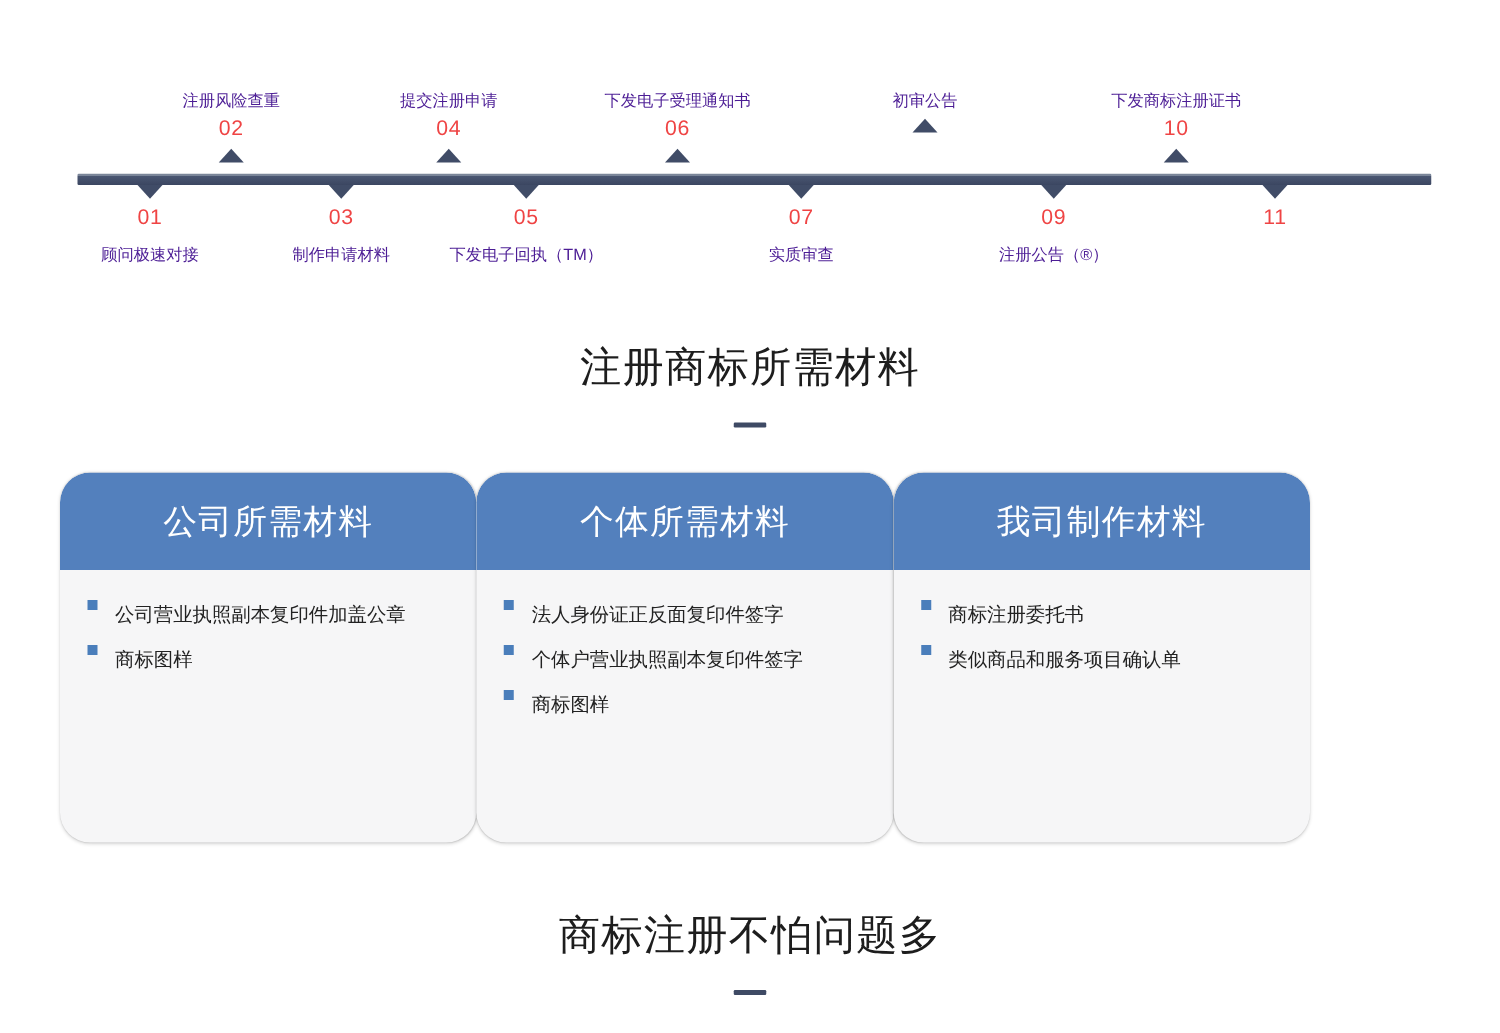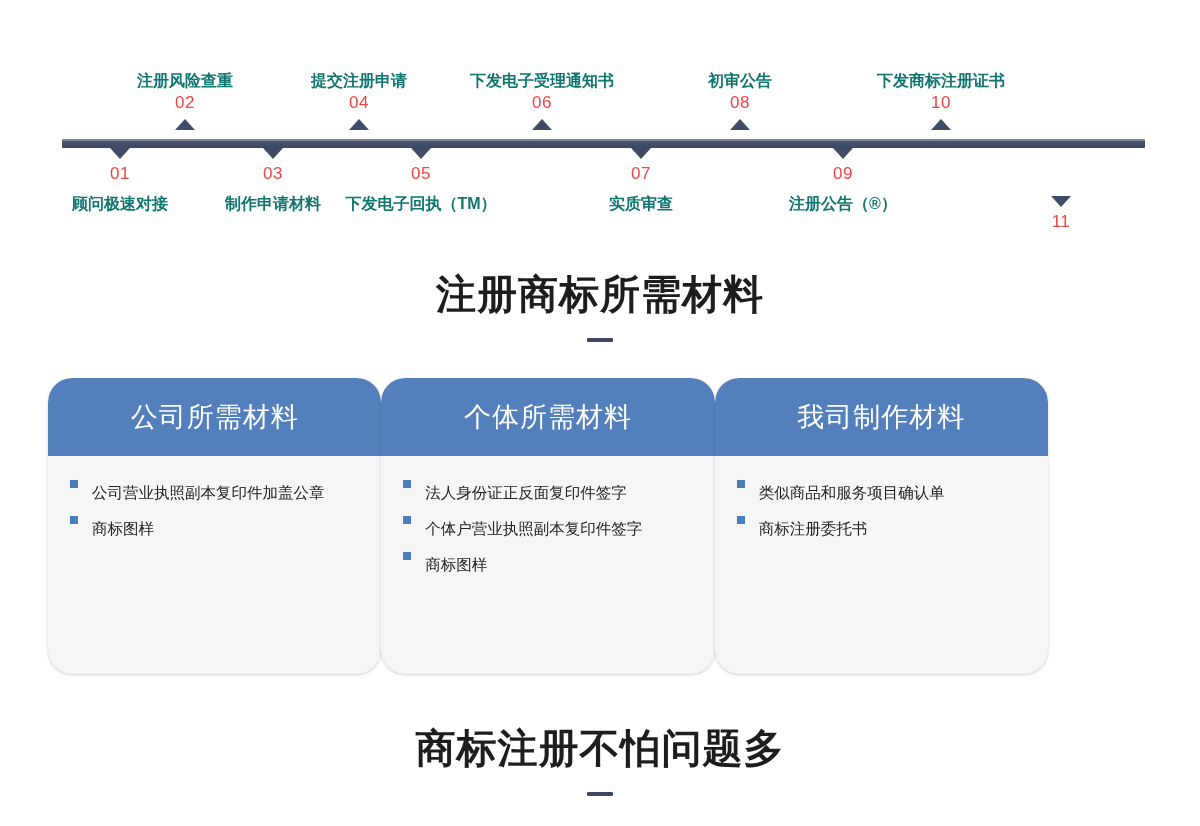--- a/index.html
+++ b/index.html
@@ -32,25 +32,24 @@
     border-radius: 1px;
   }
   .tl-node {
     position: absolute;
     top: 0;
     width: 200px;
     margin-left: -100px;
     text-align: center;
   }
   .tl-label {
-    font-size: 16px;
-    color: #0f766e;
+    font-size: 13px;
+    color: #4c1d95;
     line-height: 20px;
     white-space: nowrap;
-    font-weight: bold;
   }
   .tl-num {
     font-size: 17px;
     color: #ef4444;
     line-height: 24px;
     letter-spacing: 0.5px;
   }
   
   .tl-node.up {
     top: 71px;
@@ -78,23 +77,23 @@
   .tl-node.down .tl-num {
     margin-top: 1px;
   }
   .tl-node.down .tl-label {
     margin-top: 8px;
   }
 
   
   .section-title {
     text-align: center;
-    font-size: 40px;
+    font-size: 33px;
     color: #1d1d1d;
-    font-weight: 700;
+    font-weight: 400;
     letter-spacing: 1px;
     line-height: 44px;
   }
   .section-dash {
     width: 26px;
     height: 4px;
     background: #3e4a64;
     margin: 22px auto 0 auto;
     border-radius: 1px;
   }
@@ -199,34 +198,33 @@
         <div class="tl-num">06</div>
         <div class="arrow"></div>
       </div>
       <div class="tl-node down" style="left: 641px;">
         <div class="arrow"></div>
         <div class="tl-num">07</div>
         <div class="tl-label">实质审查</div>
       </div>
       <div class="tl-node up" style="left: 740px;">
         <div class="tl-label">初审公告</div>
-        <div class="tl-num">08</div>
         <div class="arrow"></div>
       </div>
       <div class="tl-node down" style="left: 843px;">
         <div class="arrow"></div>
         <div class="tl-num">09</div>
         <div class="tl-label">注册公告（®）</div>
       </div>
       <div class="tl-node up" style="left: 941px;">
         <div class="tl-label">下发商标注册证书</div>
         <div class="tl-num">10</div>
         <div class="arrow"></div>
       </div>
-      <div class="tl-node down" style="left: 1061px; margin-top: 48px;">
+      <div class="tl-node down" style="left: 1020px;">
         <div class="arrow"></div>
         <div class="tl-num">11</div>
       </div>
     </div>
 </div>
 
 <div class="heading-block-top">
   <div class="section-title">注册商标所需材料</div>
   <div class="section-dash"></div>
 </div>
@@ -271,25 +269,25 @@
       </div>
     </div>
     <div class="card">
       <div class="card-header">
         <div class="card-title">我司制作材料</div>
       </div>
       <div class="card-body">
         <ul class="card-list">
           <li>
             <span class="bullet"></span>
+            <span>商标注册委托书</span>
+          </li>
+          <li>
+            <span class="bullet"></span>
             <span>类似商品和服务项目确认单</span>
-          </li>
-          <li>
-            <span class="bullet"></span>
-            <span>商标注册委托书</span>
           </li>
         </ul>
       </div>
     </div>
   </div>
 
 <div class="heading-block-bottom">
   <div class="section-title">商标注册不怕问题多</div>
   <div class="section-dash"></div>
 </div>

